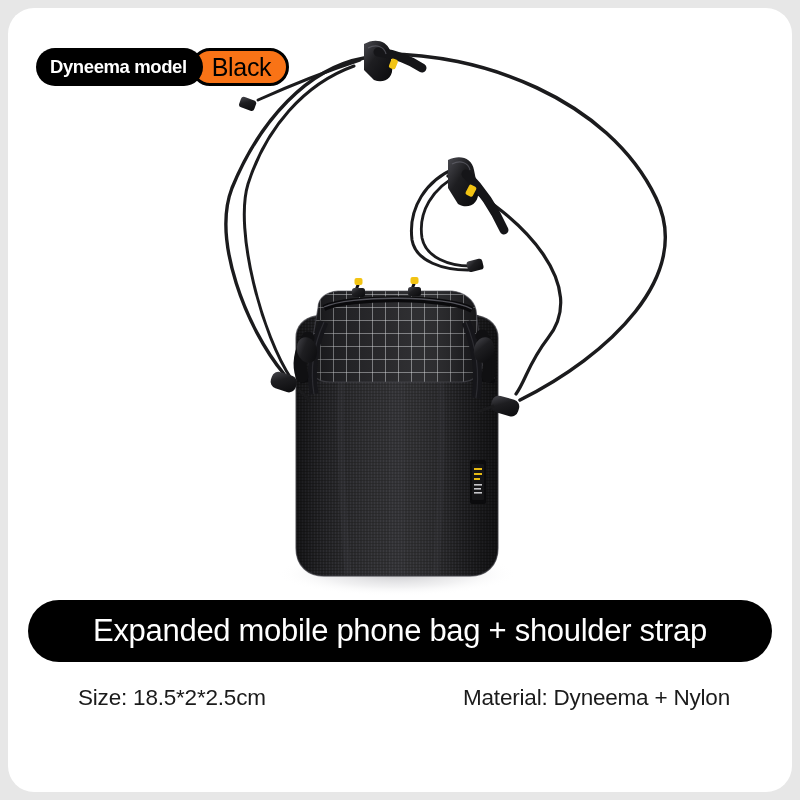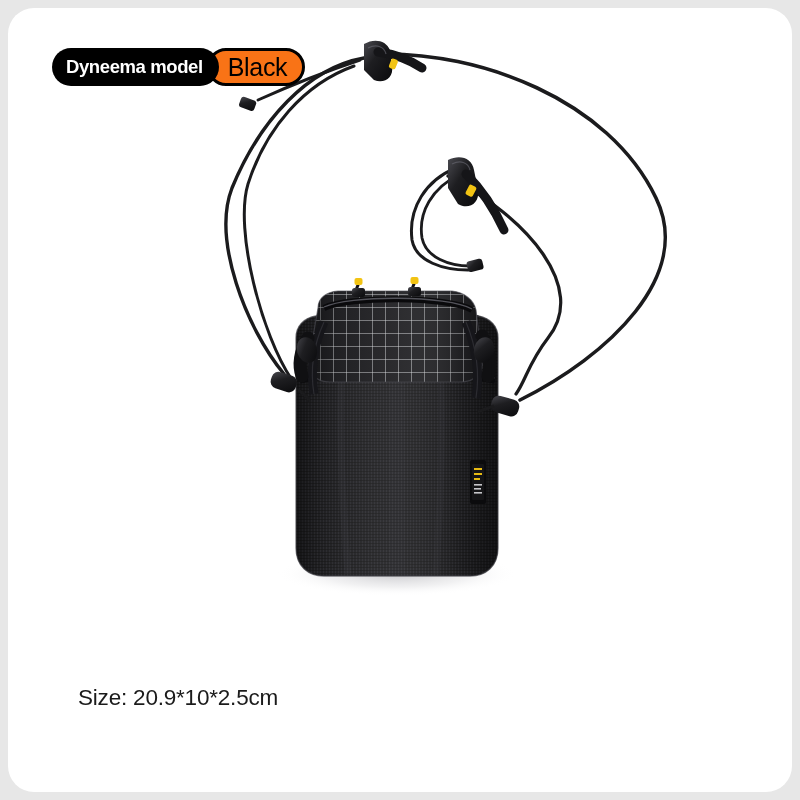--- a/index.html
+++ b/index.html
@@ -20,21 +20,21 @@
     width: 784px;
     height: 784px;
     background: #ffffff;
     border-radius: 26px;
     overflow: hidden;
   }
 
   
   #badge {
     position: absolute;
-    left: 44px;
+    left: 28px;
     top: 40px;
     height: 38px;
     display: flex;
     align-items: center;
     z-index: 40;
     justify-content: center;
   }
   #badge-dark {
     height: 38px;
     background: #000000;
@@ -295,18 +295,20 @@
         <rect x="458" y="254" width="16" height="11" rx="3" fill="url(#hwGrad)" transform="rotate(-14 458 254)"></rect>
       </g>
     </svg>
   </div>
 
   <div id="badge">
     <div id="badge-dark">Dyneema model</div>
     <div id="badge-light">Black</div>
   </div>
 
+  <div id="caption">Expanded mobile phone bag + shoulder strap</div>
 
   <div id="specs">
-    <div class="spec">Size: 20.9*10*2.5cm</div>
+    <div class="spec">Size: 18.5*2*2.5cm</div>
+    <div class="spec">Material: Dyneema + Nylon</div>
   </div>
 
 </div>
 
 </body></html>

